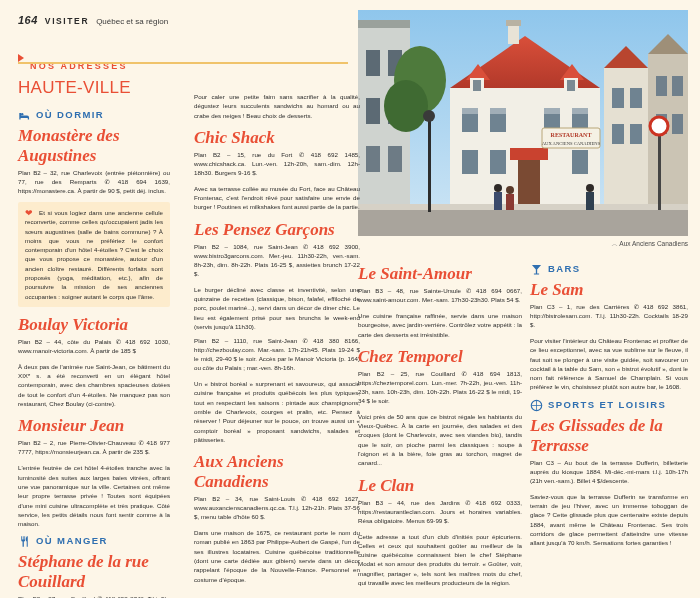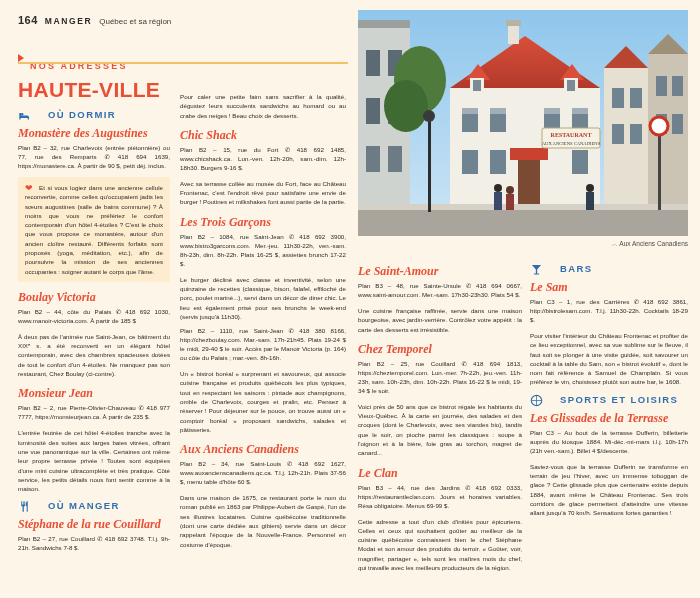--- a/index.html
+++ b/index.html
@@ -9,21 +9,21 @@
     font-family:"Liberation Sans", sans-serif;
     color:#2b2b2b;
   }
   .page{position:relative;width:700px;height:598px;box-sizing:border-box;}
 
   
   .header{
     position:absolute;left:18px;top:14px;width:330px;
     display:flex;align-items:baseline;gap:7px;
   }
-  .folio{font-size:11px;font-weight:bold;color:#2b2b2b;letter-spacing:.5px;}
+  .folio{font-size:11px;font-weight:bold;color:#2b2b2b;letter-spacing:.5px;font-style:italic;}
   .hdr-visiter{font-size:8.5px;font-weight:bold;letter-spacing:1.6px;color:#2b2b2b;}
   .hdr-sub{font-size:8px;color:#3b3b3b;text-align:center;}
 
   
   .banner{
     position:absolute;left:18px;top:45px;width:330px;
     display:flex;align-items:center;gap:6px;
   }
   .banner .bullet{
     width:0;height:0;border-top:4px solid transparent;border-bottom:4px solid transparent;
@@ -42,39 +42,39 @@
   .hero svg{display:block;}
   .caption{
     position:absolute;left:358px;top:240px;width:330px;
     font-size:6.5px;color:#4a4a4a;text-align:right;
   }
   .caption .tri{color:#6b6b6b;}
 
   
   .haute{
     position:absolute;left:18px;top:78px;
-    font-size:21px;font-weight:bold;color:#e94f35;letter-spacing:.3px;
+    font-size:17px;font-weight:normal;color:#e94f35;letter-spacing:.3px;
   }
 
   
   .col{position:absolute;box-sizing:border-box;}
   .col1{left:18px;top:108px;width:152px;height:470px;}
-  .col2{left:180px;top:92px;width:166px;height:486px;}
+  .col2{left:194px;top:92px;width:166px;height:486px;}
   .col3{left:358px;top:262px;width:164px;height:318px;}
   .col4{left:530px;top:262px;width:158px;height:318px;}
 
   
-  .seclabel{display:flex;align-items:center;gap:17px;margin:0 0 5px 0;}
+  .seclabel{display:flex;align-items:center;gap:5px;margin:0 0 5px 0;}
   .seclabel .ico{width:13px;height:13px;flex:none;}
   .seclabel .t{
     font-size:9.5px;font-weight:bold;letter-spacing:1.4px;color:#2f6fb0;
   }
 
   .place{
-    font-size:12px;color:#e94f35;font-weight:normal;margin:8px 0 3px 0;
+    font-size:17px;color:#e94f35;font-weight:normal;margin:8px 0 3px 0;
     font-family:"Liberation Serif", serif;font-style:italic;font-weight:bold;
   }
   .place.first{margin-top:2px;}
   p.body{
     font-size:6.2px;line-height:1.5;margin:0 0 6px 0;color:#2b2b2b;text-align:justify;
   }
   p.meta{
     font-size:6.2px;line-height:1.45;margin:0 0 6px 0;color:#2b2b2b;text-align:justify;
   }
 
@@ -93,21 +93,21 @@
 
   
 </style>
 </head>
 <body>
 
 <div class="page">
 
   <div class="header">
     <span class="folio">164</span>
-    <span class="hdr-visiter">MANGER</span>
+    <span class="hdr-visiter">VISITER</span>
     <span class="hdr-sub">Québec et sa région</span>
   </div>
 
   <div class="banner">
     <span class="bullet"></span>
     <span class="txt">NOS ADRESSES</span>
   </div>
   <div class="rule"></div>
 
   <div class="hero">
@@ -257,21 +257,21 @@
     <p class="meta">Plan B2 – 27, rue Couillard ✆ 418 692 3748. T.l.j. 9h-21h. Sandwichs 7-8 $.</p>
   </div>
 
   <div class="col col2">
     <p class="body">Pour caler une petite faim sans sacrifier à la qualité, dégustez leurs succulents sandwichs au homard ou au crabe des neiges ! Beau choix de desserts.</p>
 
     <div class="place">Chic Shack</div>
     <p class="meta">Plan B2 – 15, rue du Fort ✆ 418 692 1485, www.chicshack.ca. Lun.-ven. 12h-20h, sam.-dim. 12h-18h30. Burgers 9-16 $.</p>
     <p class="body">Avec sa terrasse collée au musée du Fort, face au Château Frontenac, c'est l'endroit rêvé pour satisfaire une envie de burger ! Poutines et milkshakes font aussi partie de la partie.</p>
 
-    <div class="place">Les Trois Garçons</div>
+    <div class="place">Les Pensez Garçons</div>
     <p class="meta">Plan B2 – 1084, rue Saint-Jean ✆ 418 692 3900, www.bistro3garcons.com. Mer.-jeu. 11h30-22h, ven.-sam. 8h-23h, dim. 8h-22h. Plats 16-25 $, assiettes brunch 17-22 $.</p>
     <p class="body">Le burger décliné avec classe et inventivité, selon une quinzaine de recettes (classique, bison, falafel, effiloché de porc, poulet mariné...), servi dans un décor de diner chic. Le lieu est également prisé pour ses brunchs le week-end (servis jusqu'à 11h30).</p>
 
     <p class="meta">Plan B2 – 1110, rue Saint-Jean ✆ 418 380 8166, http://chezboulay.com. Mar.-sam. 17h-21h45. Plats 19-24 $ le midi, 29-40 $ le soir. Accès par le Manoir Victoria (p. 164) ou côte du Palais ; mar.-ven. 8h-16h.</p>
     <p class="body">Un « bistrot boréal » surprenant et savoureux, qui associe cuisine française et produits québécois les plus typiques, tout en respectant les saisons : pintade aux champignons, omble de Charlevoix, courges et pralin, etc. Pensez à réserver ! Pour déjeuner sur le pouce, on trouve aussi un « comptoir boréal » proposant sandwichs, salades et pâtisseries.</p>
 
     <div class="place">Aux Anciens Canadiens</div>
     <p class="meta">Plan B2 – 34, rue Saint-Louis ✆ 418 692 1627, www.auxancienscanadiens.qc.ca. T.l.j. 12h-21h. Plats 37-56 $, menu table d'hôte 60 $.</p>
     <p class="body">Dans une maison de 1675, ce restaurant porte le nom du roman publié en 1863 par Philippe-Aubert de Gaspé, l'un de ses illustres locataires. Cuisine québécoise traditionnelle (dont une carte dédiée aux gibiers) servie dans un décor rappelant l'époque de la Nouvelle-France. Personnel en costume d'époque.</p>
   </div>

